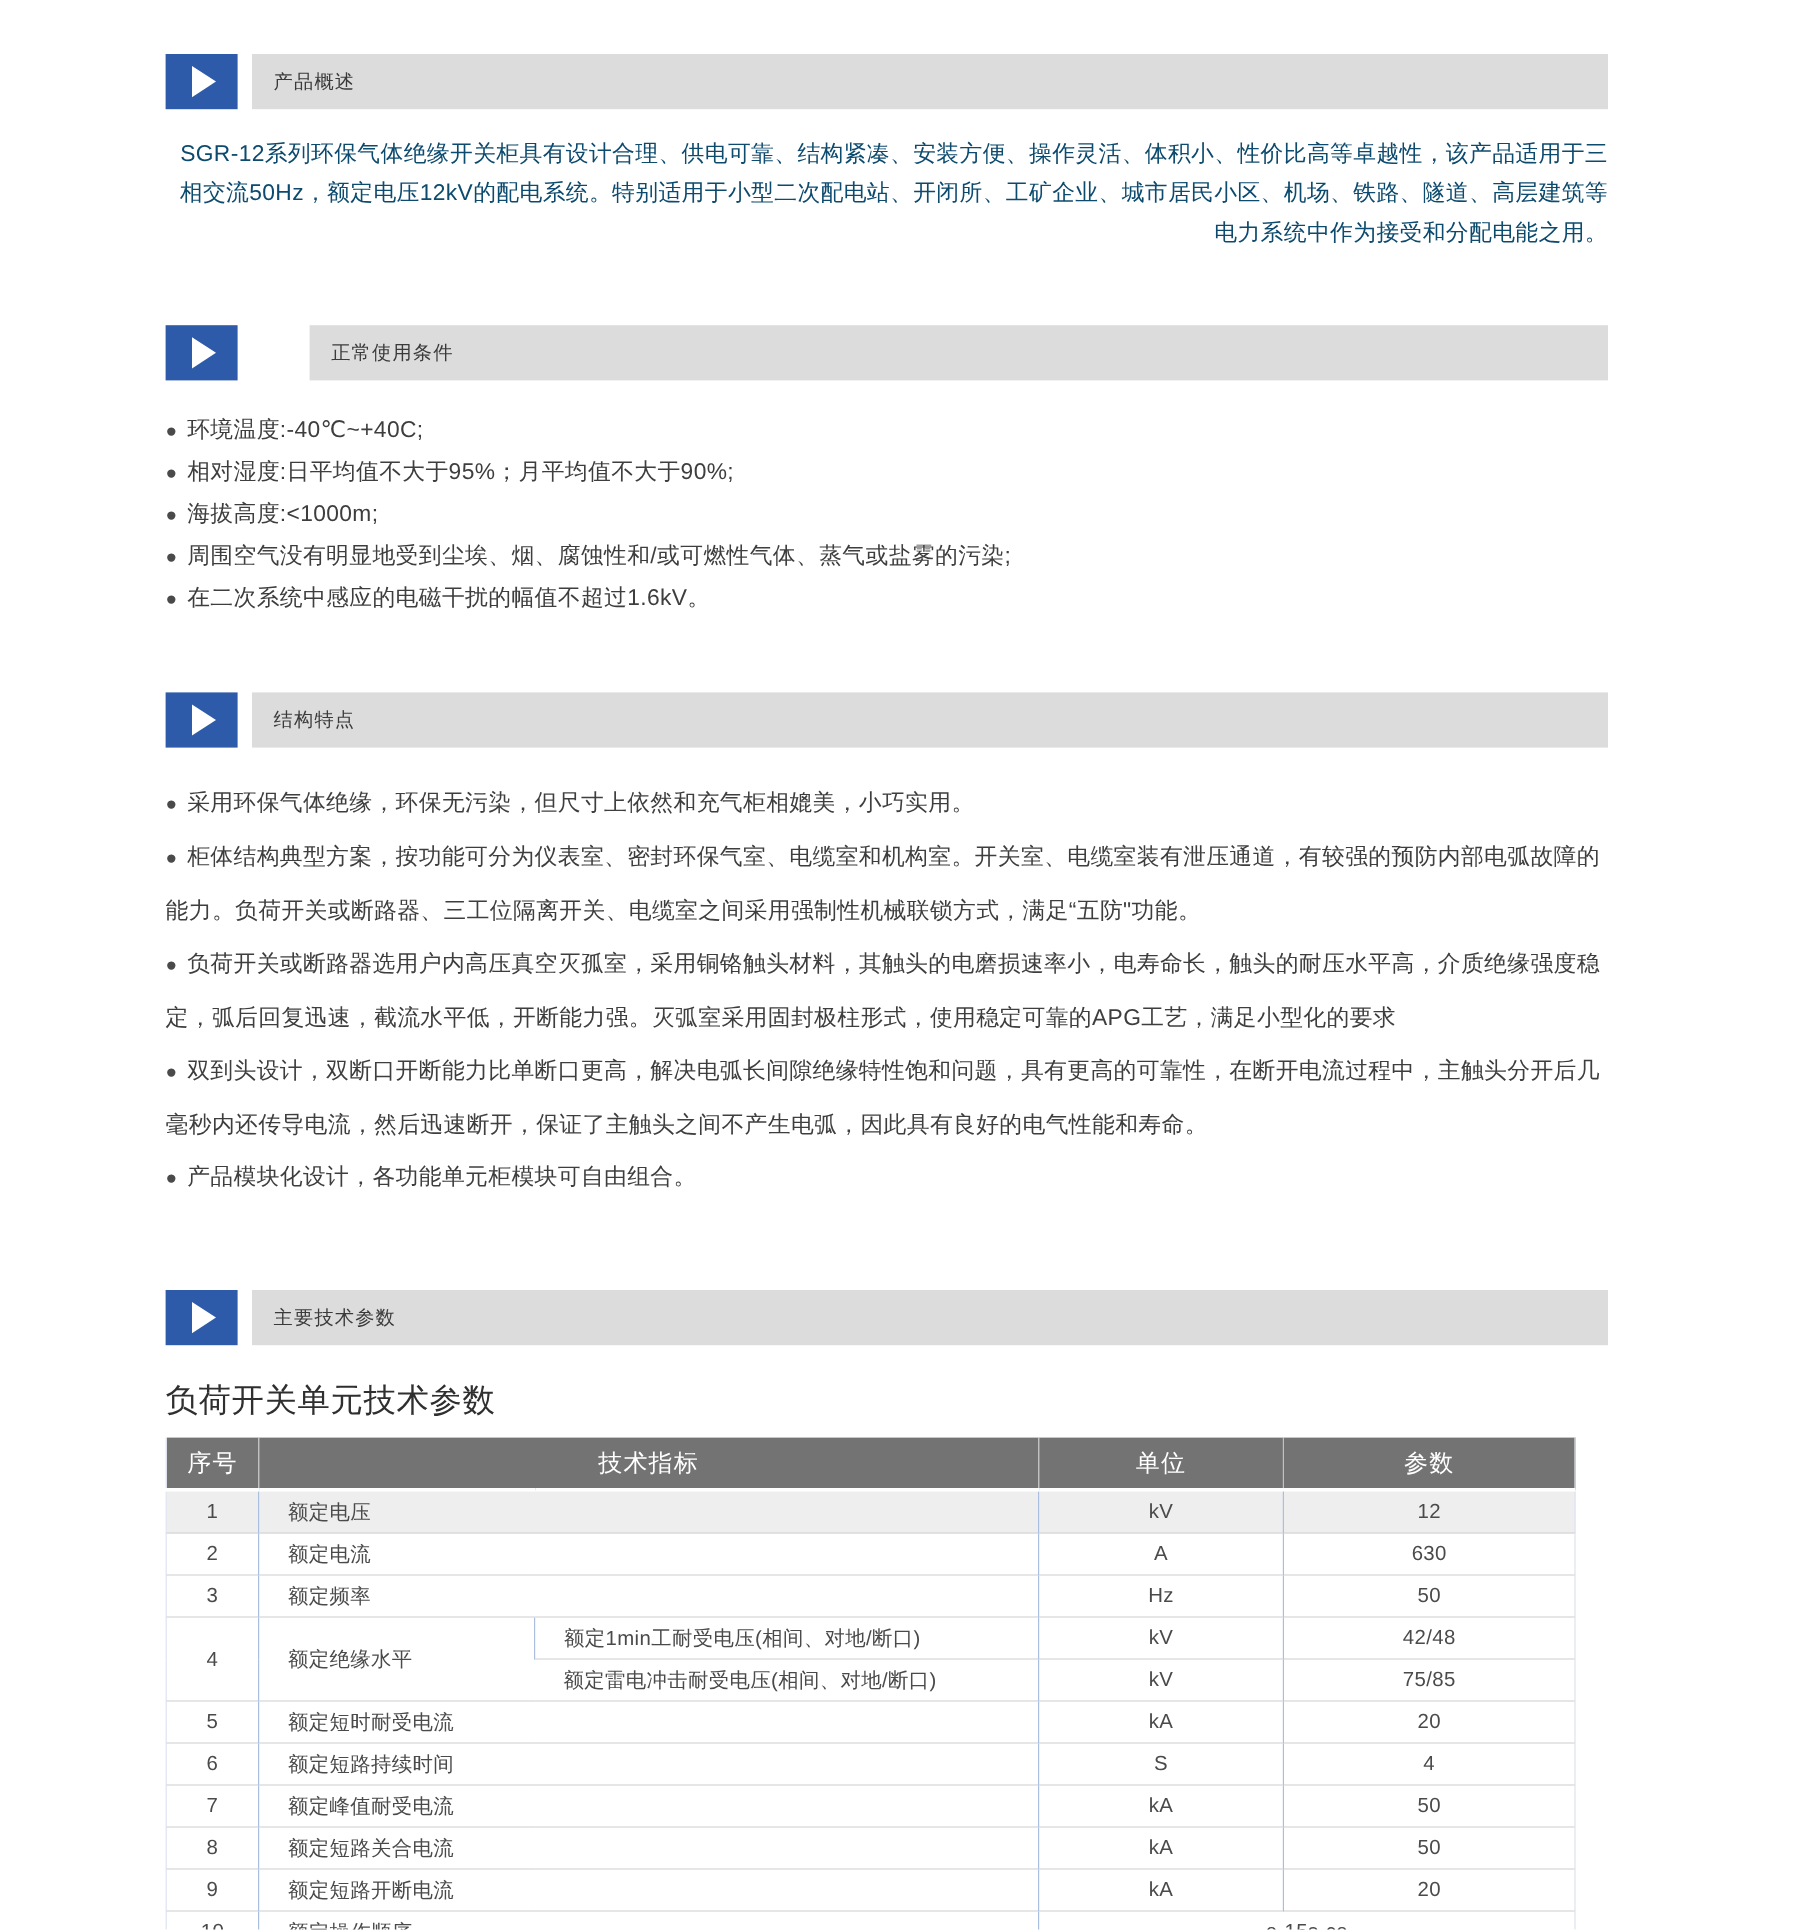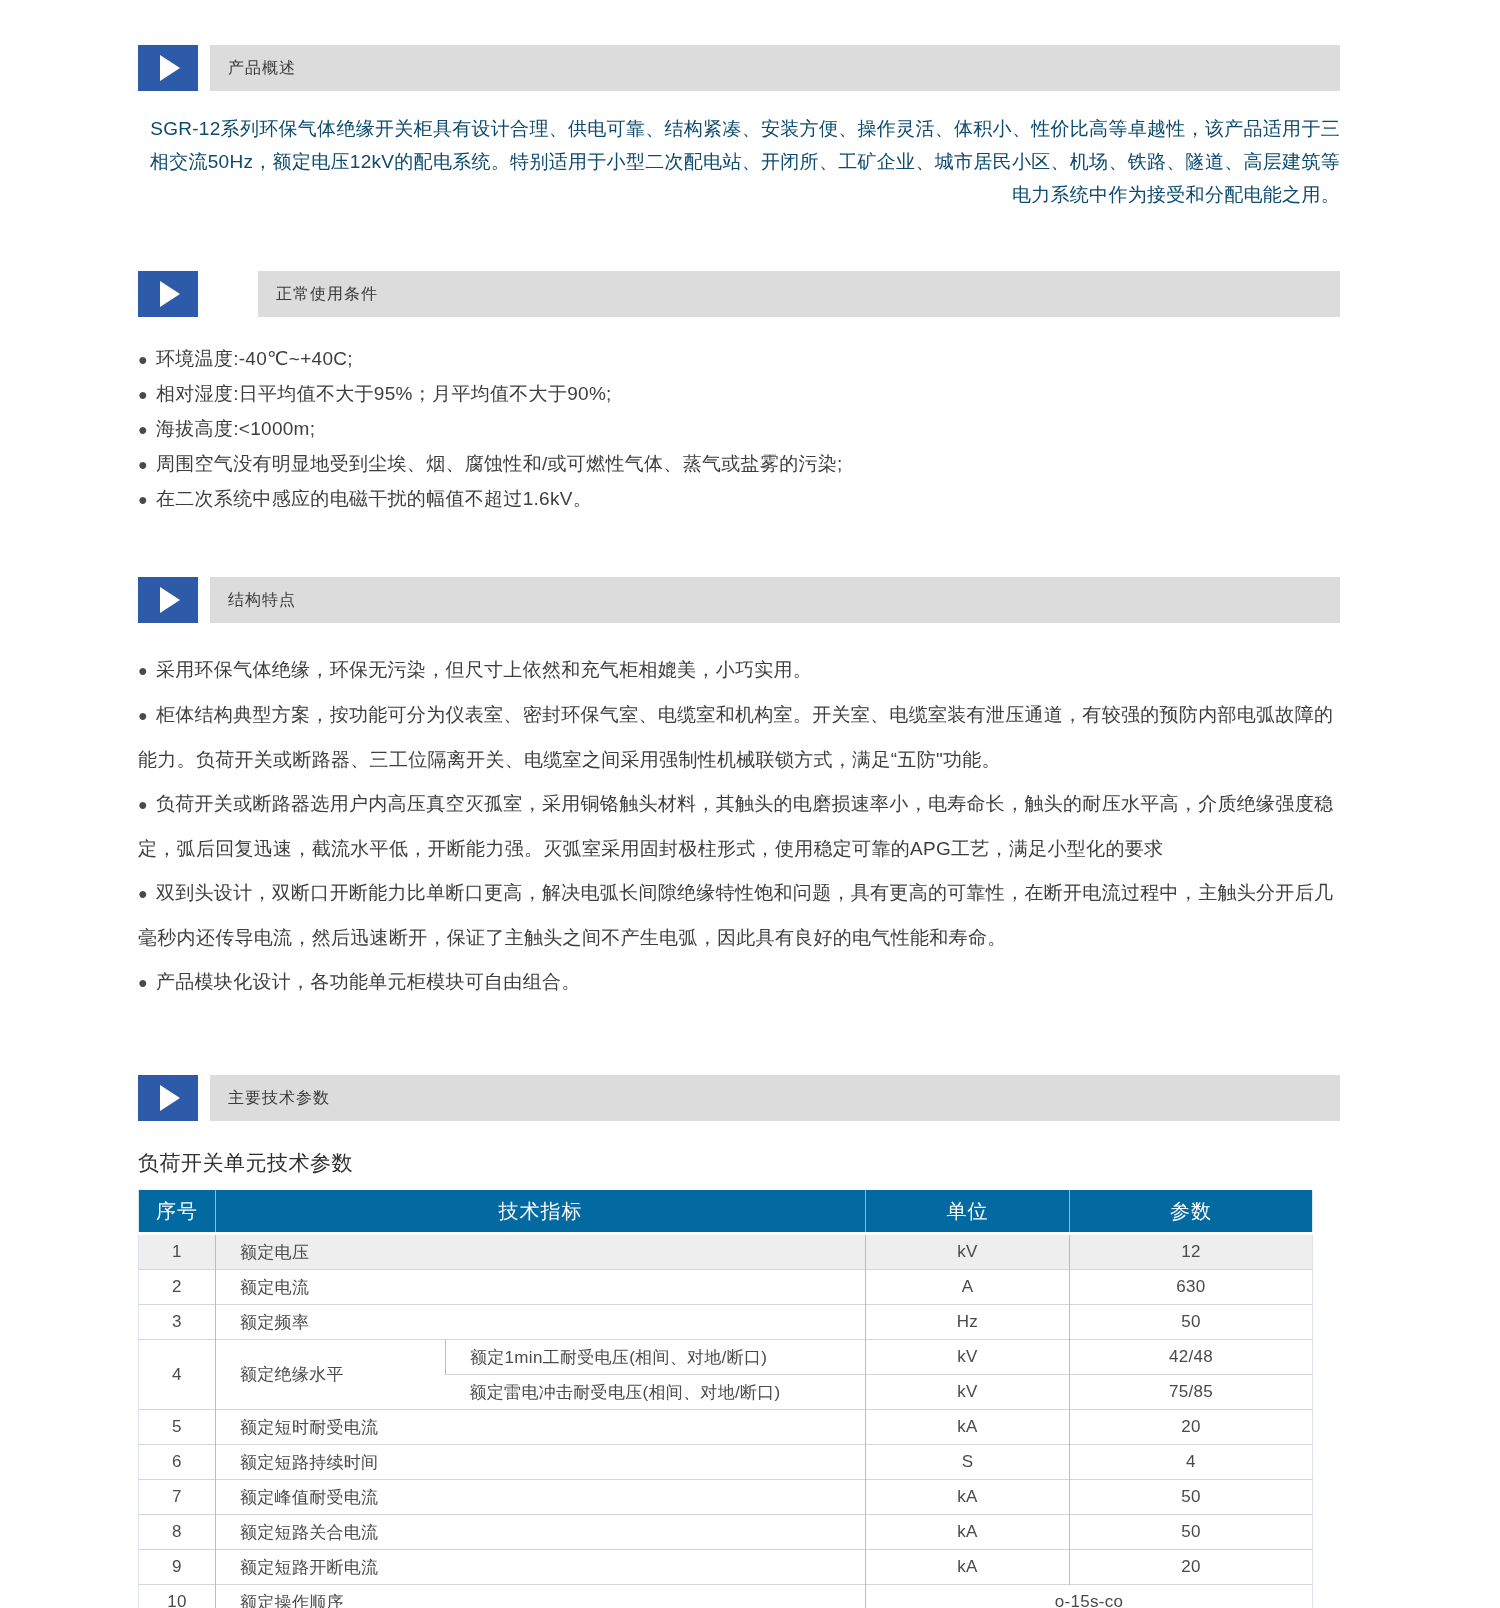--- a/index.html
+++ b/index.html
@@ -41,30 +41,30 @@
     margin-top:21px;font-size:19px;line-height:33px;color:#0c4a6e;
     letter-spacing:0.3px;text-align:right;
   }
   .blist{margin-top:25px;}
   .blist-sp .bitem{line-height:34px;}
   .blist-tight .bitem{line-height:44px;}
   .bitem{font-size:19px;color:#3e3e3e;letter-spacing:0.3px;}
   .dot{color:#4a4a4a;margin-right:8px;font-size:16px;}
 
   
-  .subtitle{margin-top:28px;font-size:21px;color:#2f2f2f;font-weight:500;letter-spacing:0.5px;}
+  .subtitle{margin-top:28px;font-size:27px;color:#2f2f2f;font-weight:500;letter-spacing:0.5px;}
 
   
   table.params{
     margin-top:13px;width:1174px;border-collapse:collapse;table-layout:fixed;
     border-left:1px solid #dde4f0;border-right:1px solid #dde4f0;
     border-bottom:1px solid #d2d2d2;
   }
   table.params thead th{
-    background:#0369a1;color:#ffffff;font-size:20px;font-weight:500;
+    background:#737373;color:#ffffff;font-size:20px;font-weight:500;
     height:40px;text-align:center;letter-spacing:1px;
     border-bottom:3px solid #ffffff;
   }
   table.params thead th + th{border-left:1px solid rgba(255,255,255,0.55);}
   table.params td{
     height:34px;font-size:17px;color:#4a4a4a;text-align:center;
     border-top:1px solid #d6d6d6;padding:0;
     letter-spacing:0.3px;
   }
   table.params td + td{border-left:1px solid #aabfe0;}

